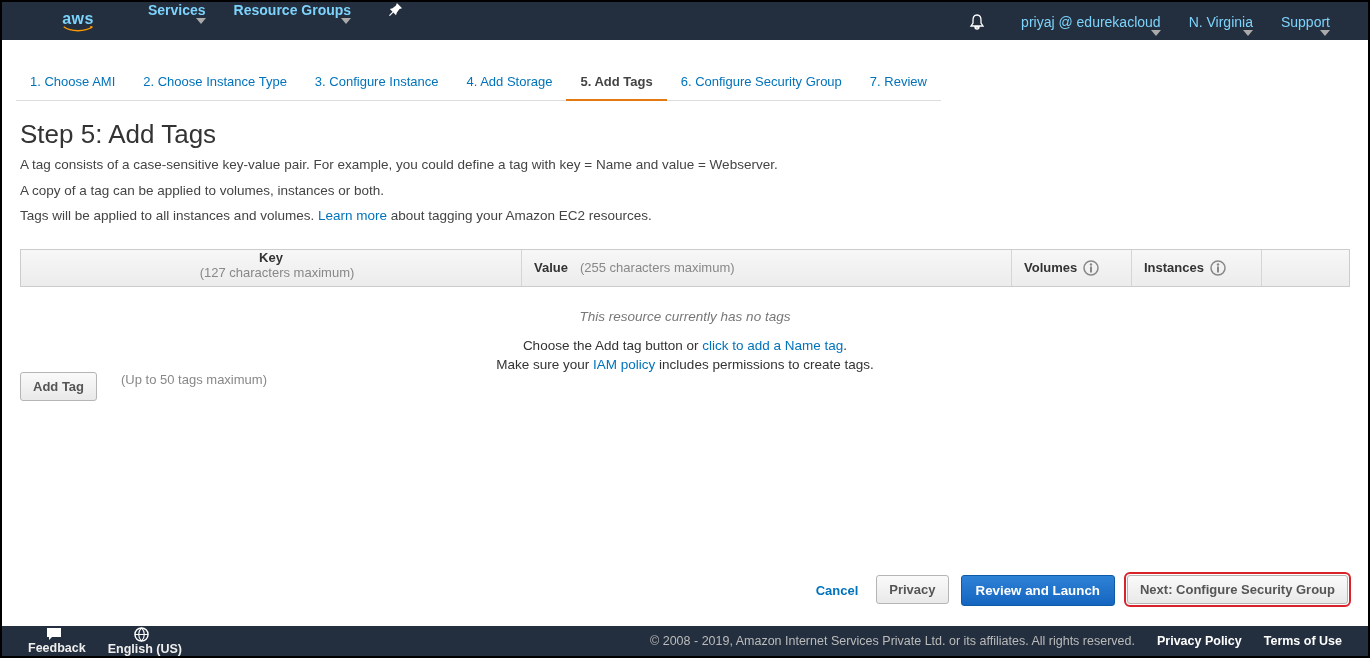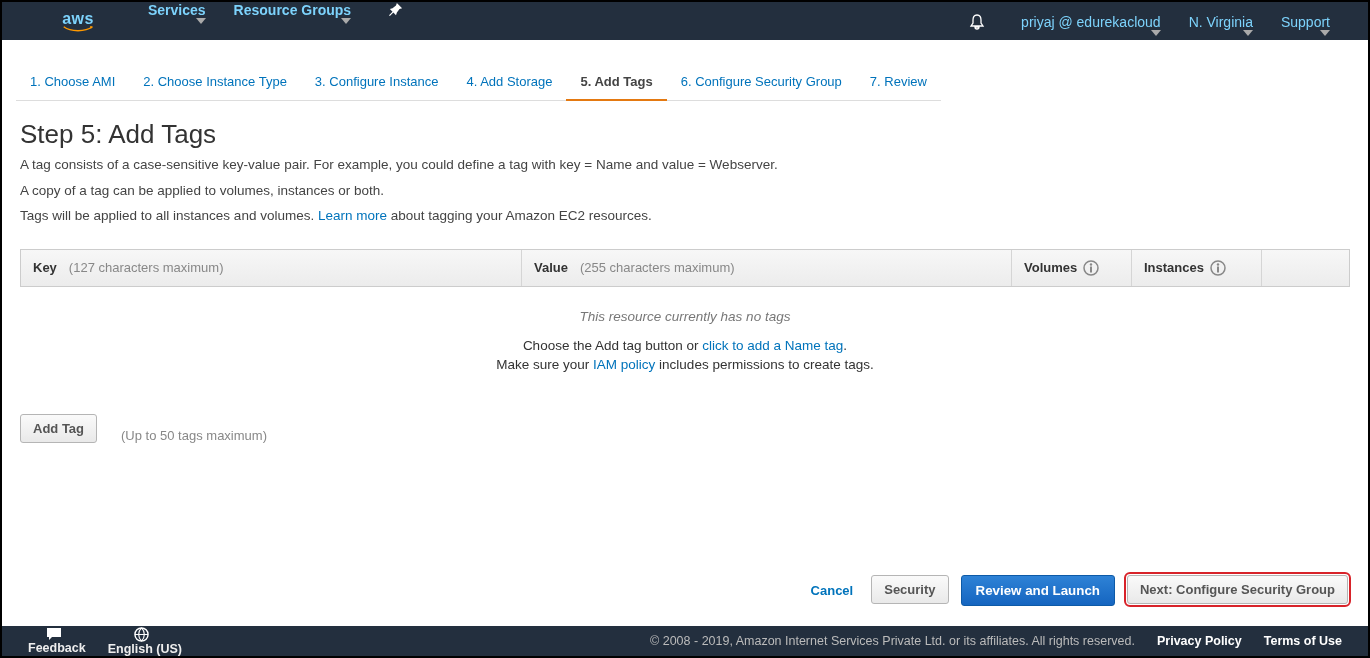--- a/index.html
+++ b/index.html
@@ -39,32 +39,32 @@
   .hdr-row {
     margin-top:22px;
     display:flex; align-items:center;
     background:linear-gradient(#f7f7f7,#ececec);
     border:1px solid #ccc; height:38px; color:#333;
     font-size:13px;
   }
   .hdr-cell { padding:0 12px; display:flex; align-items:center; height:100%; }
   .hdr-cell .label { font-weight:700; }
   .hdr-cell .hint { color:#888; margin-left:12px; }
-  .hdr-key   { width:500px; }
+  .hdr-key   { width:500px;flex-direction:column; }
   .hdr-value { width:490px; border-left:1px solid #d5d5d5; }
   .hdr-inst  { width:130px; border-left:1px solid #d5d5d5; justify-content:flex-start; }
   .hdr-vol   { width:120px; border-left:1px solid #d5d5d5; }
   .hdr-end   { flex:1; border-left:1px solid #d5d5d5; }
   .info-icon { margin-left:6px; }
 
   .notags { text-align:center; color:#777; font-style:italic; margin-top:22px; font-size:13.5px; }
   .subtxt  { text-align:center; margin-top:14px; font-size:13.5px; }
   .subtxt a { color:#0073bb; text-decoration:none; }
 
-  .addtag-row { margin-top:42px; display:flex; align-items:flex-end; }
+  .addtag-row { display:flex; align-items:flex-start; }
   .btn { background:linear-gradient(#fafafa,#e9e9e9); border:1px solid #b5b5b5; border-radius:3px;
          padding:6px 12px; font-weight:700; color:#555; cursor:pointer; font-size:13px; }
   .addtag-hint { margin-left:24px; color:#888; }
 
   
   .footer-btns { display:flex; justify-content:flex-end; align-items:flex-start; padding:14px 20px 20px; gap:12px; }
   .linkbtn { color:#0073bb; font-weight:700; cursor:pointer; padding:8px 6px; }
   .primary { background:linear-gradient(#2e82d6,#1565c0); color:#fff; border:1px solid #0d5aa7; border-radius:3px; padding:7px 14px; font-weight:700; cursor:pointer; }
   .btn.hl  { outline:2px solid #d8232a; outline-offset:1px; }
 
@@ -193,21 +193,21 @@
 
   <div class="addtag-row">
     <button class="btn">Add Tag</button>
     <span class="addtag-hint">(Up to 50 tags maximum)</span>
   </div>
 
 </div>
 
 <div class="footer-btns">
   <span class="linkbtn">Cancel</span>
-  <button class="btn">Security</button>
+  <button class="btn">Privacy</button>
   <button class="primary">Review and Launch</button>
   <button class="btn hl">Next: Configure Security Group</button>
 </div>
 
 <div class="bottombar">
   <div class="seg">
     <svg width="16" height="14" viewBox="0 0 16 14">
       <path d="M1 1 H15 V10 H6 L3 13 V10 H1 Z" fill="#fff"></path>
     </svg>
     <span>Feedback</span>

